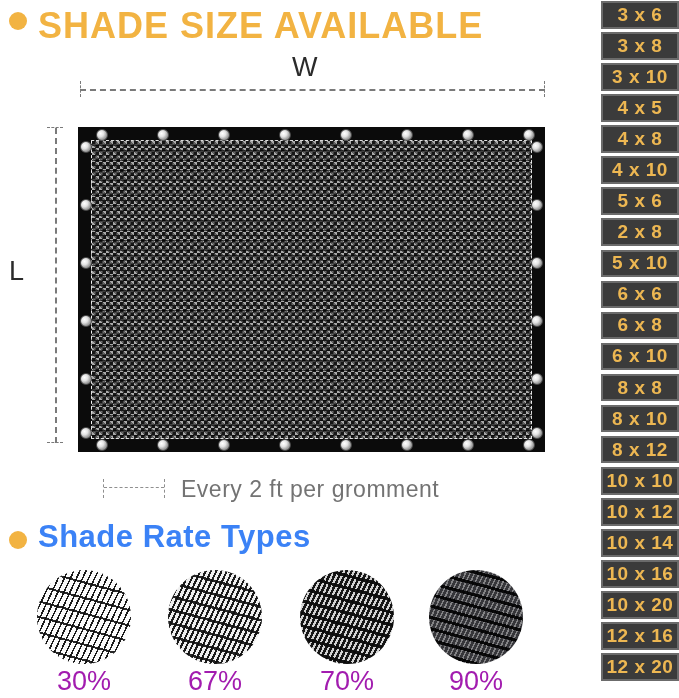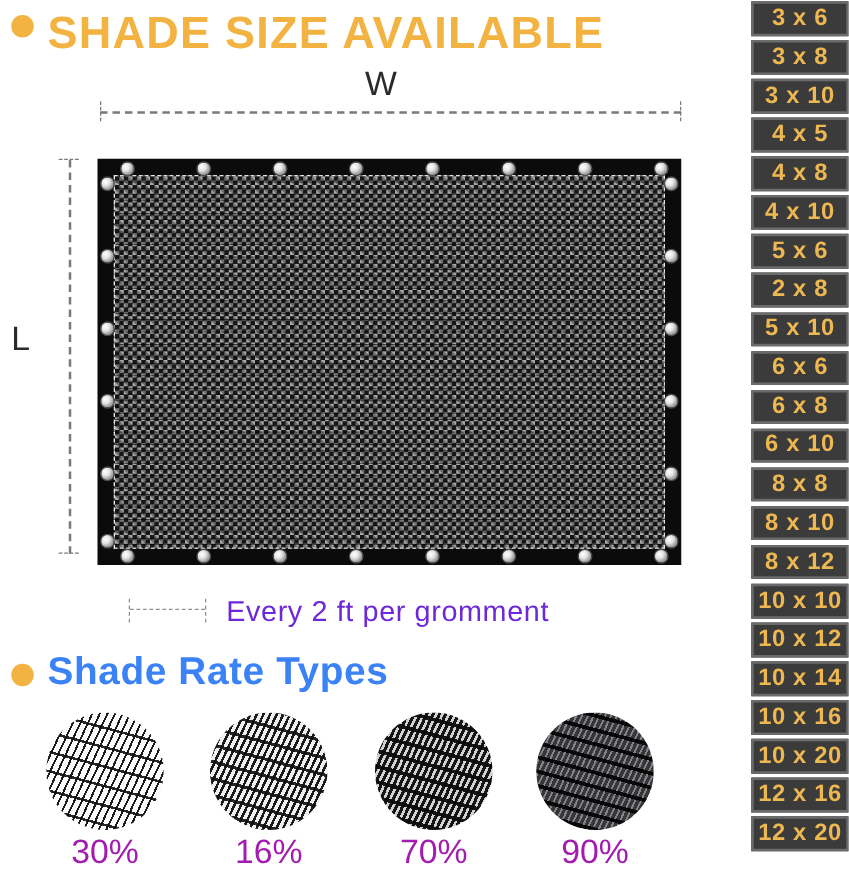--- a/index.html
+++ b/index.html
@@ -44,21 +44,21 @@
     position:absolute;width:12px;height:12px;border-radius:50%;
     background:radial-gradient(circle at 35% 35%, #ffffff 0%, #e3e3e3 35%, #9f9f9f 65%, #787878 100%);
     border:1px solid #4a4a4a;box-sizing:border-box;
     transform:translate(-50%,-50%);
   }
   
   .bracket{position:absolute;left:103px;top:479px;width:60px;height:19px;
     border-left:1.5px dashed #8f8f8f;border-right:1.5px dashed #8f8f8f;}
   .bracket-mid{position:absolute;left:0;right:0;top:8px;border-top:1.5px dashed #8f8f8f;}
   .note{
-    position:absolute;left:181px;top:476px;font-size:23px;color:#6d28d9;
+    position:absolute;left:181px;top:476px;font-size:23px;color:#737373;
     letter-spacing:0.5px;white-space:nowrap;
   }
   
   .swatch{position:absolute;top:570px;width:94px;height:94px;border-radius:50%;}
   .s0{background-color:#fbfbfb;background-image:
       repeating-linear-gradient(15deg, rgba(15,15,15,0.9) 0 2px, transparent 2px 15px),
       repeating-linear-gradient(115deg, rgba(15,15,15,0.95) 0 1.5px, transparent 1.5px 5.5px);}
   .s1{background-color:#efefef;background-image:
       repeating-linear-gradient(15deg, rgba(15,15,15,0.9) 0 2.5px, transparent 2.5px 13px),
       repeating-linear-gradient(115deg, rgba(15,15,15,0.95) 0 2px, transparent 2px 4.8px);}
@@ -136,21 +136,21 @@
   </div>
   <div class="note">Every 2 ft per gromment</div>
 
   <div class="bullet" style="left:9px;top:531px;"></div>
   <div class="h2">Shade Rate Types</div>
 
   <div id="rates">
       <div class="swatch s0" style="left: 37px;"></div>
       <div class="pct" style="left: 37px;">30%</div>
       <div class="swatch s1" style="left: 168px;"></div>
-      <div class="pct" style="left: 168px;">16%</div>
+      <div class="pct" style="left: 168px;">67%</div>
       <div class="swatch s2" style="left: 300px;"></div>
       <div class="pct" style="left: 300px; text-align: center;">70%</div>
       <div class="swatch s3" style="left: 429px;"></div>
       <div class="pct" style="left: 429px;">90%</div>
     </div>
 
   <div class="size-col" id="size-col">
       <div class="size-cell">3 x 6</div>
       <div class="size-cell">3 x 8</div>
       <div class="size-cell">3 x 10</div>

